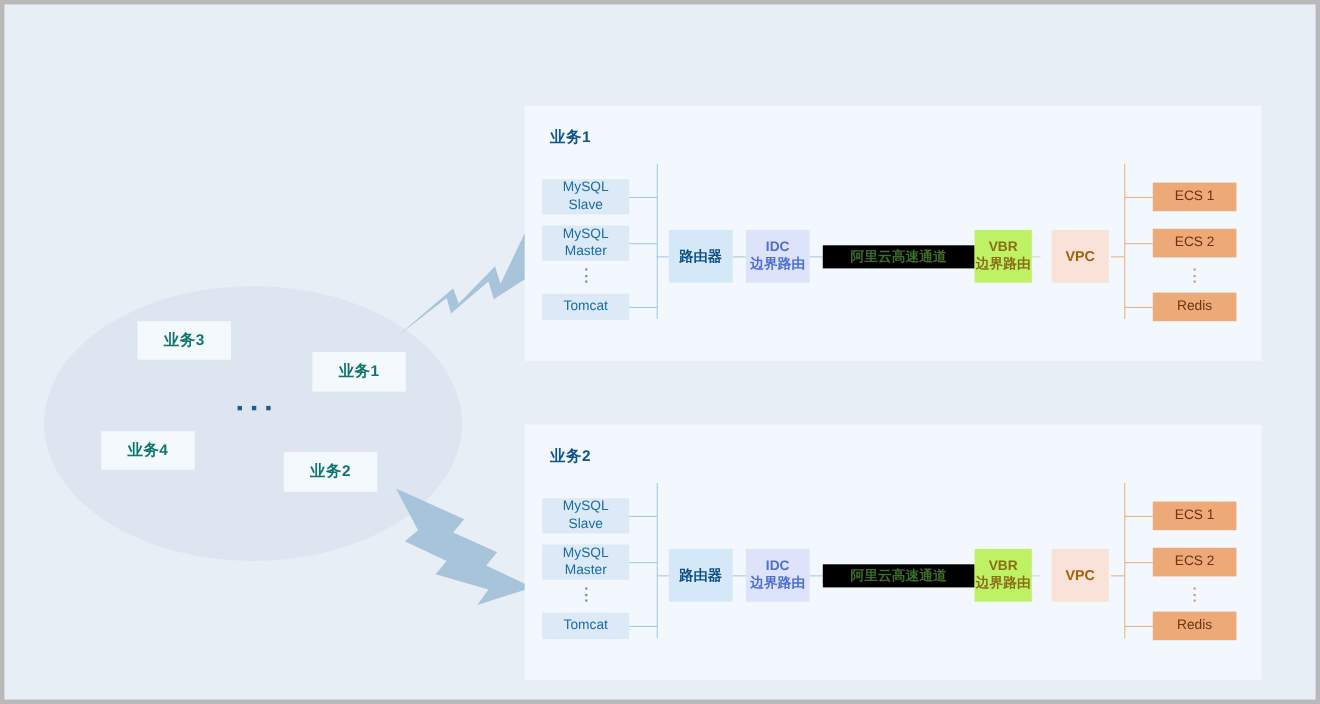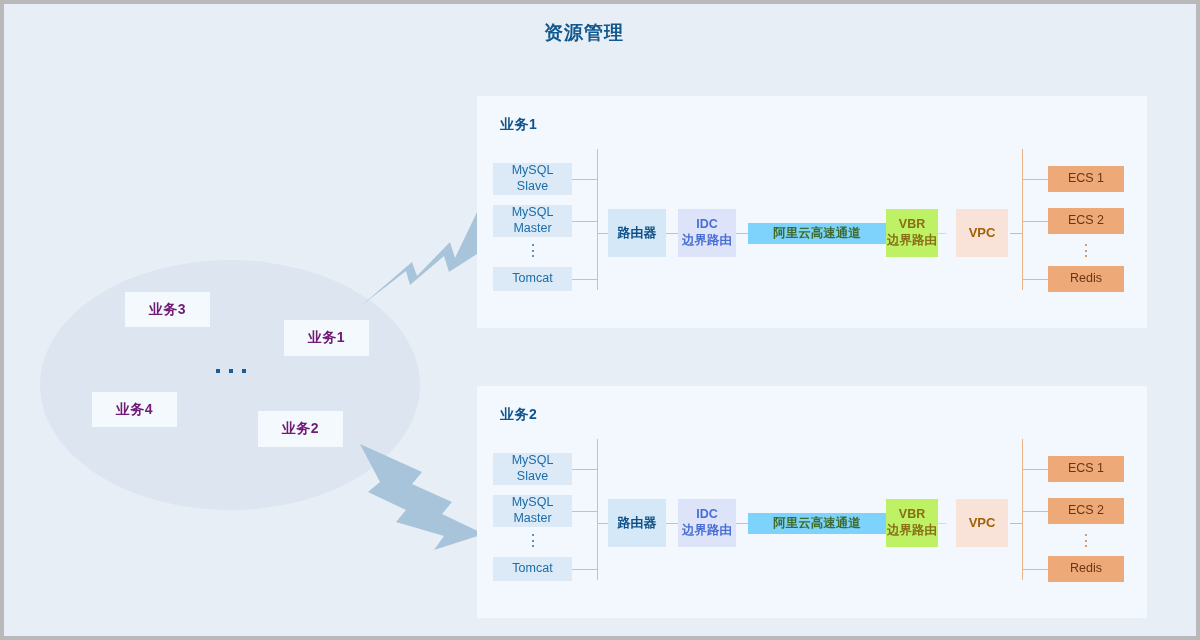--- a/index.html
+++ b/index.html
@@ -38,21 +38,21 @@
     left: 36px;
     top: 256px;
     width: 380px;
     height: 250px;
     background: #dce5f0;
     border-radius: 50%;
   }
   .biz-chip {
     position: absolute;
     background: #f4f9fe;
-    color: #701a75;
+    color: #0f766e;
     font-size: 14px;
     font-weight: bold;
     display: flex;
     align-items: center;
     justify-content: center;
     letter-spacing: .5px;
   }
   .ellipsis-dots {
     position: absolute;
     left: 212px;
@@ -112,21 +112,21 @@
     font-size: 13px;
     font-weight: bold;
   }
   .n-idc {                 
     background: #dde3f8;
     color: #4a6fd4;
     font-size: 12.5px;
     font-weight: bold;
   }
   .n-channel {             
-    background: #7dd3fc;
+    background: #000000;
     color: #3d6b2a;
     font-size: 12.5px;
     font-weight: bold;
   }
   .n-vbr {                 
     background: #bef264;
     color: #8a6d17;
     font-size: 12.5px;
     font-weight: bold;
   }
@@ -159,21 +159,20 @@
   }
   .vdots i { width: 2px; height: 2px; display: block; }
   .vdots.blue i   { background: #5d93c4; }
   .vdots.orange i { background: #d79a6d; }
 </style>
 </head>
 <body>
 
 <div id="page">
 
-  <div class="page-title">资源管理</div>
 
   <div class="cloud-ellipse"></div>
 
   <div class="biz-chip" style="left:121px; top:288px; width:85px; height:35px;">业务3</div>
   <div class="biz-chip" style="left:280px; top:316px; width:85px; height:36px;">业务1</div>
   <div class="biz-chip" style="left:88px; top:388px; width:85px; height:35px;">业务4</div>
   <div class="biz-chip" style="left:254px; top:407px; width:85px; height:36px;">业务2</div>
 
   <div class="ellipsis-dots">
     <i></i>

